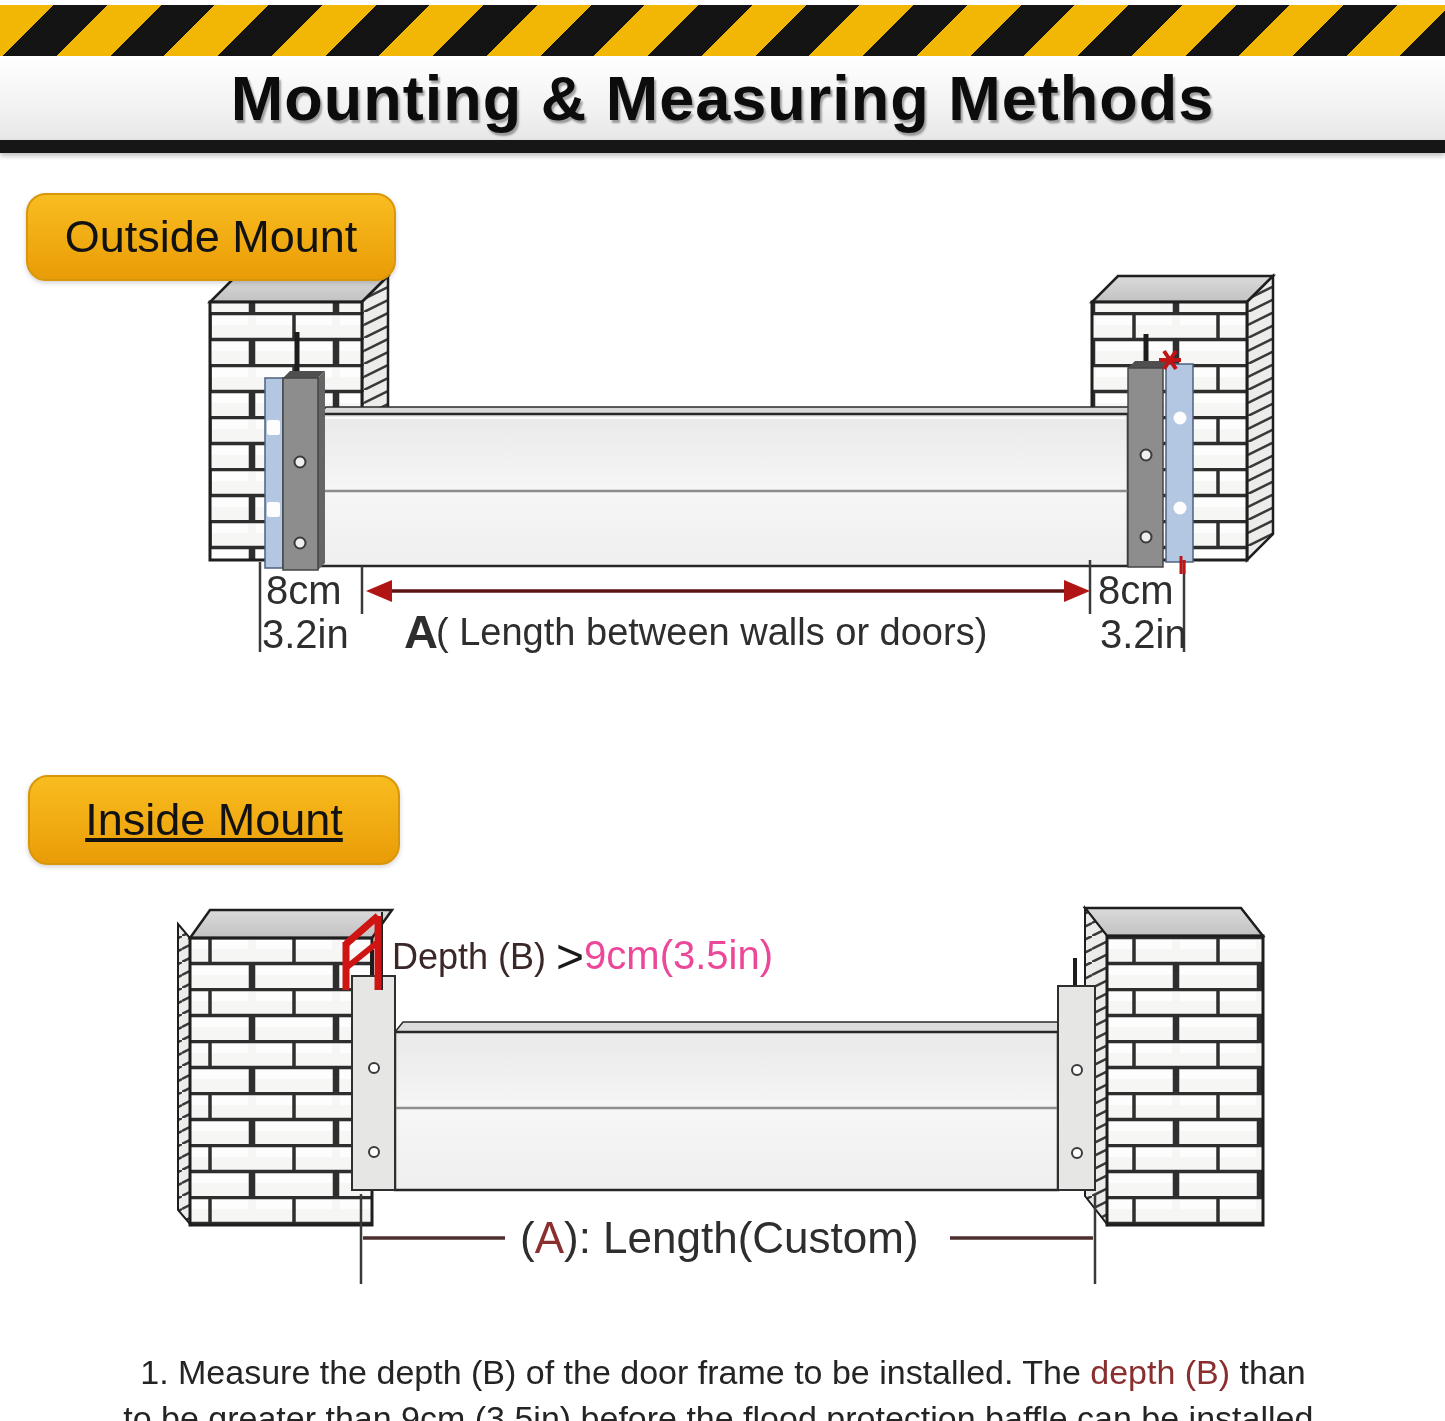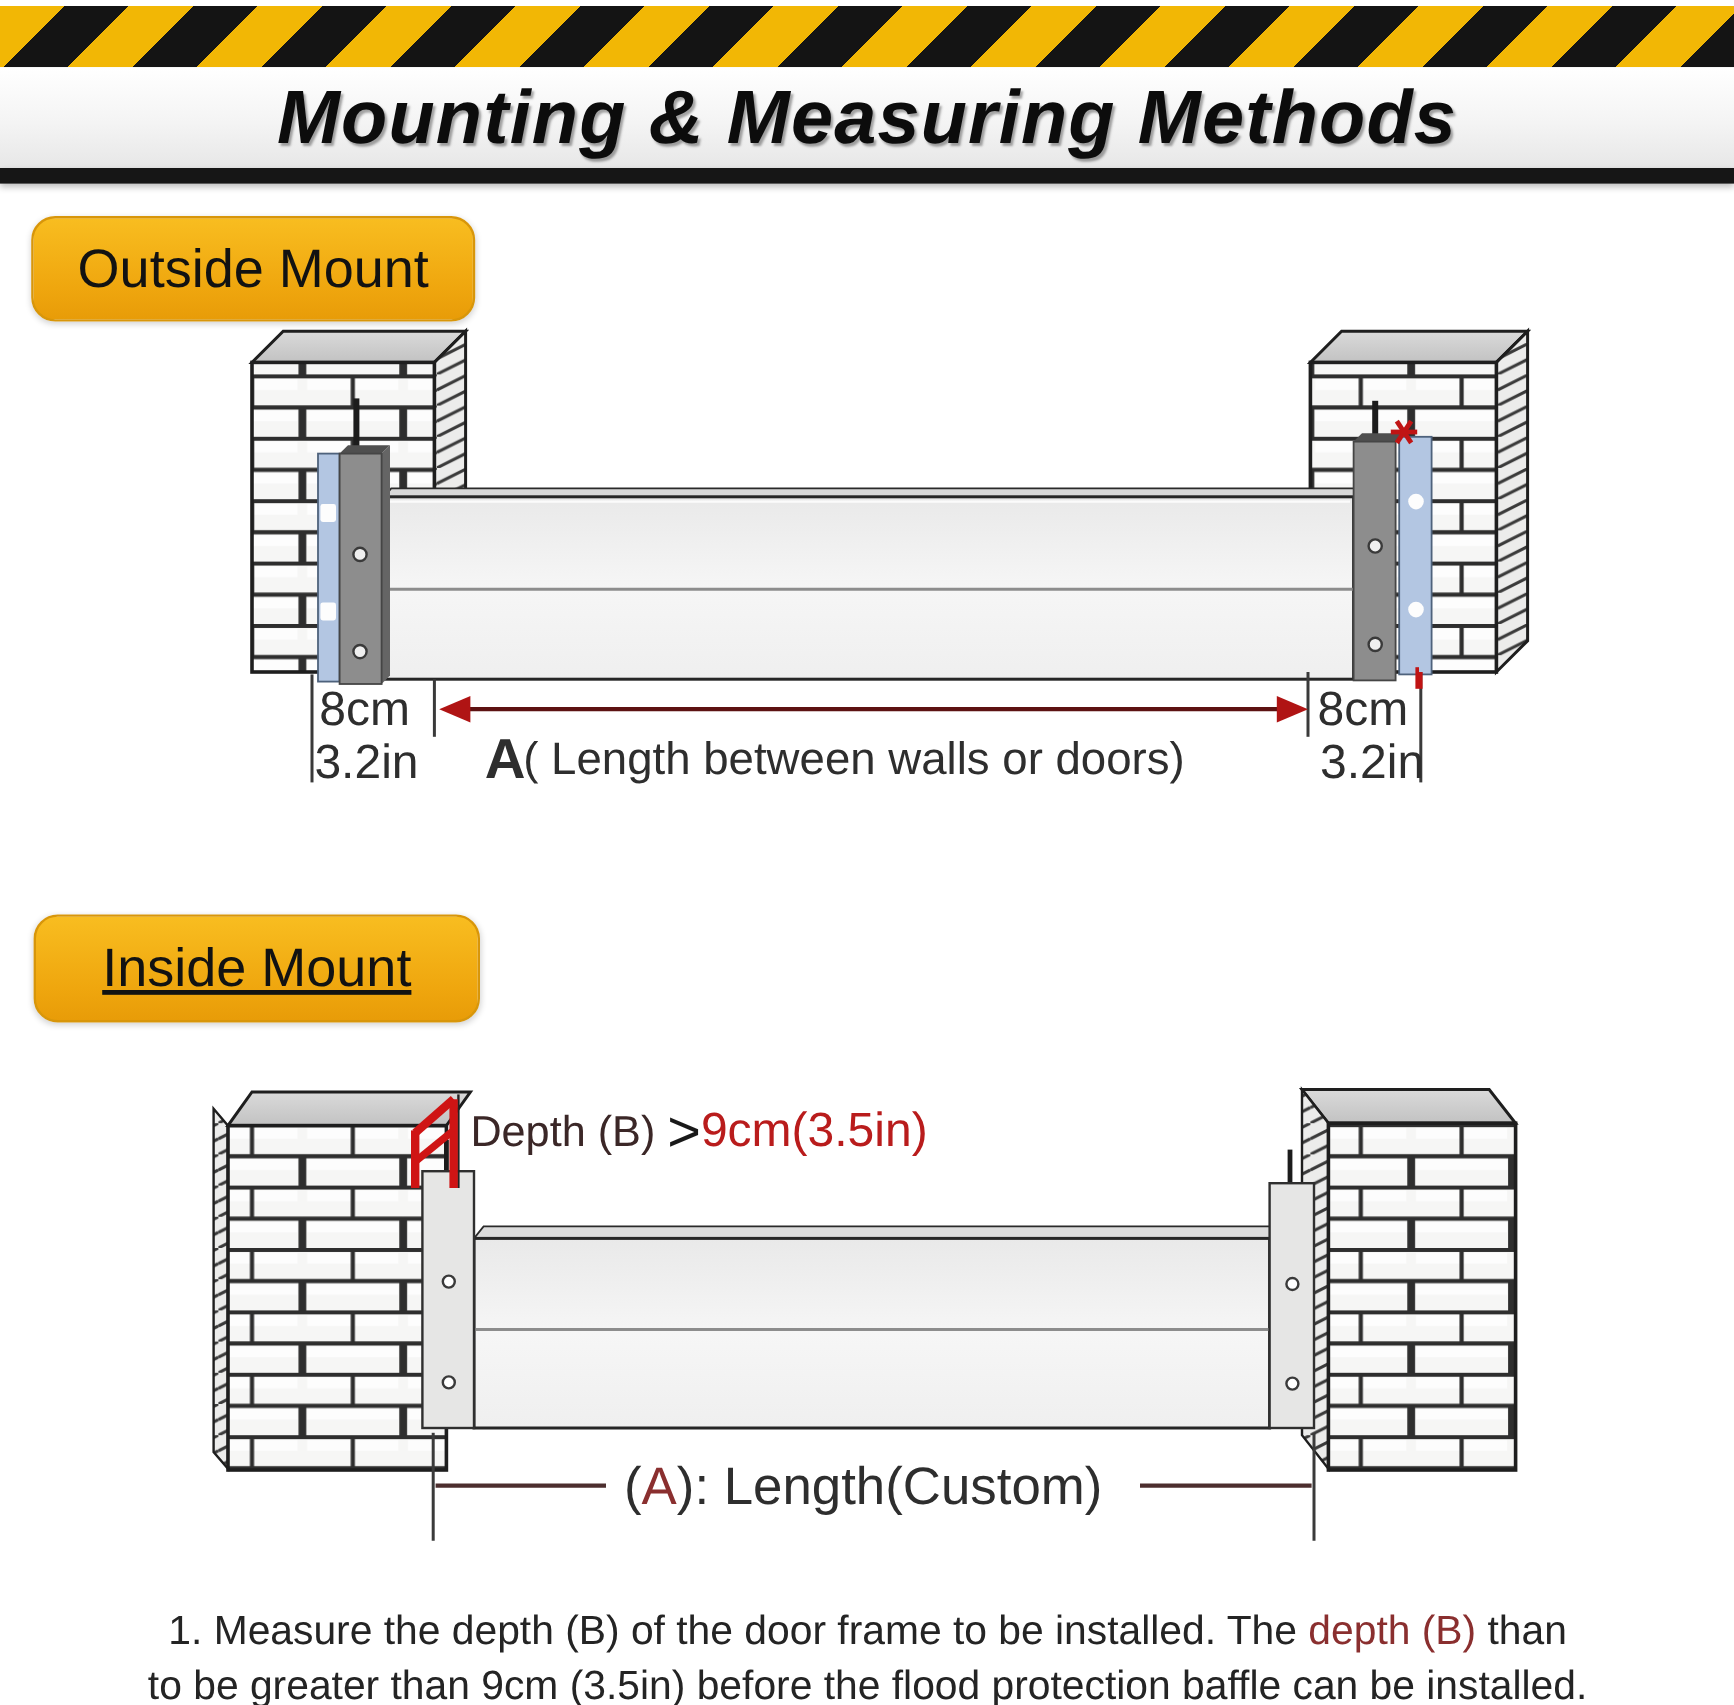--- a/index.html
+++ b/index.html
@@ -7,44 +7,44 @@
          font-family:"Liberation Sans",sans-serif;}
   .abs{position:absolute;}
 
   
   .stripe-band{left:0;top:5px;width:1445px;height:51px;
     background:repeating-linear-gradient(135deg,#f2b705 0 38px,#141414 38px 76px);}
   .title-band{left:0;top:56px;width:1445px;height:84px;
     background:linear-gradient(180deg,#ffffff 0%,#f4f4f4 55%,#e7e7e7 100%);
     display:flex;align-items:center;justify-content:center;}
   .title-band .ttl{font-size:63px;font-weight:700;color:#0c0c0c;letter-spacing:1px;
-    text-shadow:2px 3px 2px rgba(0,0,0,0.35);font-style:italic;}
+    text-shadow:2px 3px 2px rgba(0,0,0,0.35);}
   .black-bar{left:0;top:140px;width:1445px;height:13px;background:#161616;
     box-shadow:0 3px 5px rgba(0,0,0,0.25);}
 
   
   .badge{background:linear-gradient(180deg,#f8bd20 0%,#efa60e 70%,#e89c08 100%);
     border:2px solid #d8960a;border-radius:20px;display:flex;align-items:center;justify-content:center;
     color:#121212;font-size:45px;box-shadow:0 2px 5px rgba(0,0,0,0.18);}
   .badge-outside{left:26px;top:180px;width:366px;height:84px;}
   .badge-inside{left:28px;top:762px;width:368px;height:86px;text-decoration:underline;}
 
   
   #canvas{left:0;top:0;z-index:1;}
-  .overlay{z-index:2;}
+  .overlay{z-index:2;margin-top:13px;}
   svg text{font-family:"Liberation Sans",sans-serif;fill:#2e2e2e;}
 
   
   .step{font-size:34px;color:#242424;white-space:nowrap;}
   .hl{color:#8a2f2f;}
   .step2-wrap{font-size:34px;color:#242424;text-align:center;line-height:46px;}
   .depth-line{white-space:nowrap;}
   .depth-label{font-size:36px;color:#3b2727;}
   .depth-gt{font-size:48px;color:#191919;vertical-align:-4px;}
-  .depth-value{font-size:40px;color:#b91c1c;text-align:center;}
+  .depth-value{font-size:40px;color:#ec4899;text-align:center;}
 </style>
 </head>
 <body>
 
 <div id="stage">
 
   <div class="abs stripe-band"></div>
   <div class="abs title-band">
     <div class="ttl">Mounting &amp; Measuring Methods</div>
   </div>

